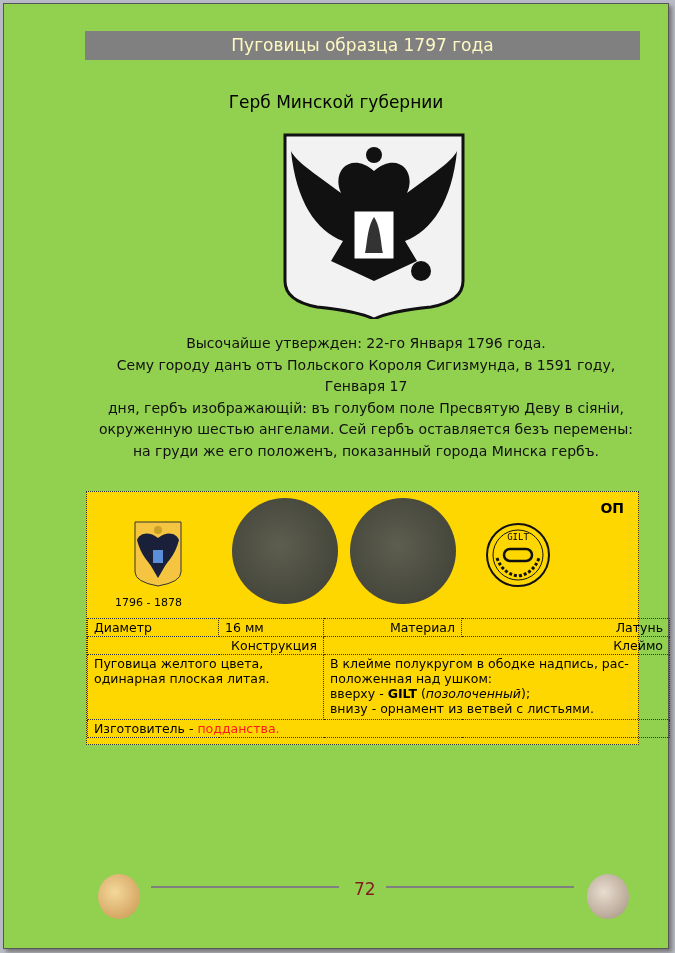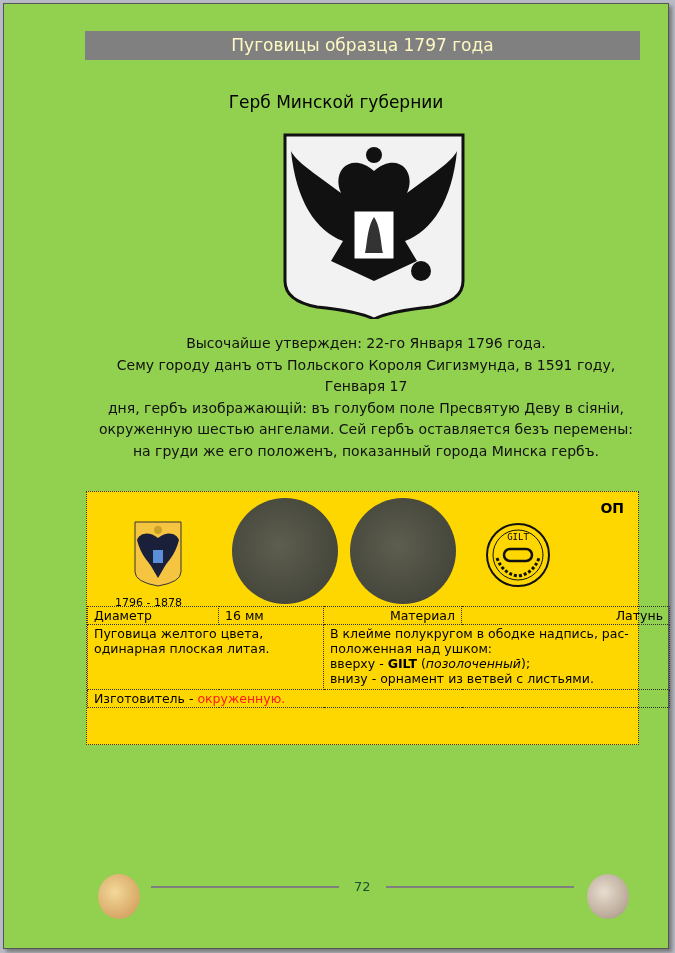--- a/index.html
+++ b/index.html
@@ -9,26 +9,26 @@
   .subtitle { position:absolute; left:0; width:100%; top:88px; text-align:center; font-weight:normal; font-size:17px; color:#000; }
   .arms { position:absolute; left:277px; top:127px; width:186px; height:188px; }
   .decree { position:absolute; left:82px; top:329px; width:560px; text-align:center; font-size:14px; line-height:21.6px; color:#111; }
   .card { position:absolute; left:82px; top:487px; width:553px; height:254px; background:#ffd700; border:1px dotted #333; box-sizing:border-box; }
   .op { position:absolute; right:14px; top:8px; font-weight:bold; font-size:14px; }
   .small-arms { position:absolute; left:46px; top:28px; width:50px; height:68px; }
   .years { position:absolute; left:28px; top:104px; font-size:11px; }
   .coin { position:absolute; top:6px; width:106px; height:106px; border-radius:50%; background:radial-gradient(circle at 45% 45%, #5d5e4f 0%, #4b4c40 55%, #3d3d35 100%); }
   .coin1 { left:145px; } .coin2 { left:263px; }
   .mark { position:absolute; left:398px; top:30px; width:66px; height:66px; }
-  table.spec { position:absolute; left:0; top:114px; width:583px; border-collapse:collapse; font-size:12.5px; }
+  table.spec { position:absolute; left:0; top:126px; width:583px; border-collapse:collapse; font-size:12.5px; }
   table.spec td { border:1px dotted #333; padding:1px 6px; line-height:15px; vertical-align:top; }
   .c { text-align:right; }
   .red { color:#ff1a1a; }
   .footer-line { position:absolute; top:882px; height:2px; background:#7f7f7f; }
-  .pagenum { position:absolute; left:350px; top:875px; font-size:13px; color:#14532d; }
+  .pagenum { position:absolute; left:350px; top:875px; font-size:17px; color:#7f1d1d; }
   .fcoin { position:absolute; top:870px; width:42px; height:45px; border-radius:50%; }
 </style>
 </head>
 <body>
 
 <div class="page">
   <div class="title-bar">Пуговицы образца 1797 года</div>
   <div class="subtitle">Герб Минской губернии</div>
 
   <svg class="arms" viewBox="0 0 186 188">
@@ -69,29 +69,33 @@
 
     <table class="spec">
       <tbody>
           <tr>
         <td style="width:118px">Диаметр</td>
         <td style="width:92px">16 мм</td>
         <td class="c" style="width:125px">Материал</td>
         <td class="c">Латунь</td>
       </tr>
       <tr>
+        <td class="c" colspan="2">Конструкция</td>
+        <td class="c" colspan="2">Клеймо</td>
+      </tr>
+      <tr>
         <td colspan="2" style="height:62px">Пуговица желтого цвета, одинарная плоская литая.</td>
         <td colspan="2">
           <div>В клейме полукругом в ободке надпись, рас-положенная над ушком:</div>
           <div><span>вверху  - </span><b>GILT</b> (<i>позолоченный</i>);</div>
           <div>внизу - орнамент из ветвей с листьями.</div>
         </td>
       </tr>
       <tr>
-        <td colspan="4"><span>Изготовитель - </span><span class="red">окруженную.</span></td>
+        <td colspan="4"><span>Изготовитель - </span><span class="red">подданства.</span></td>
       </tr>
     </tbody>
       </table>
   </div>
 
   <div class="fcoin" style="left:94px; background:radial-gradient(circle at 40% 40%, #f3d89a, #d7a866 70%, #c4925a);"></div>
   <div class="footer-line" style="left:147px; width:188px;"></div>
   <div class="pagenum">72</div>
   <div class="footer-line" style="left:382px; width:188px;"></div>
   <div class="fcoin" style="left:583px; background:radial-gradient(circle at 40% 40%, #e8ddd0, #b9a897 70%, #9c8a7a);"></div>

